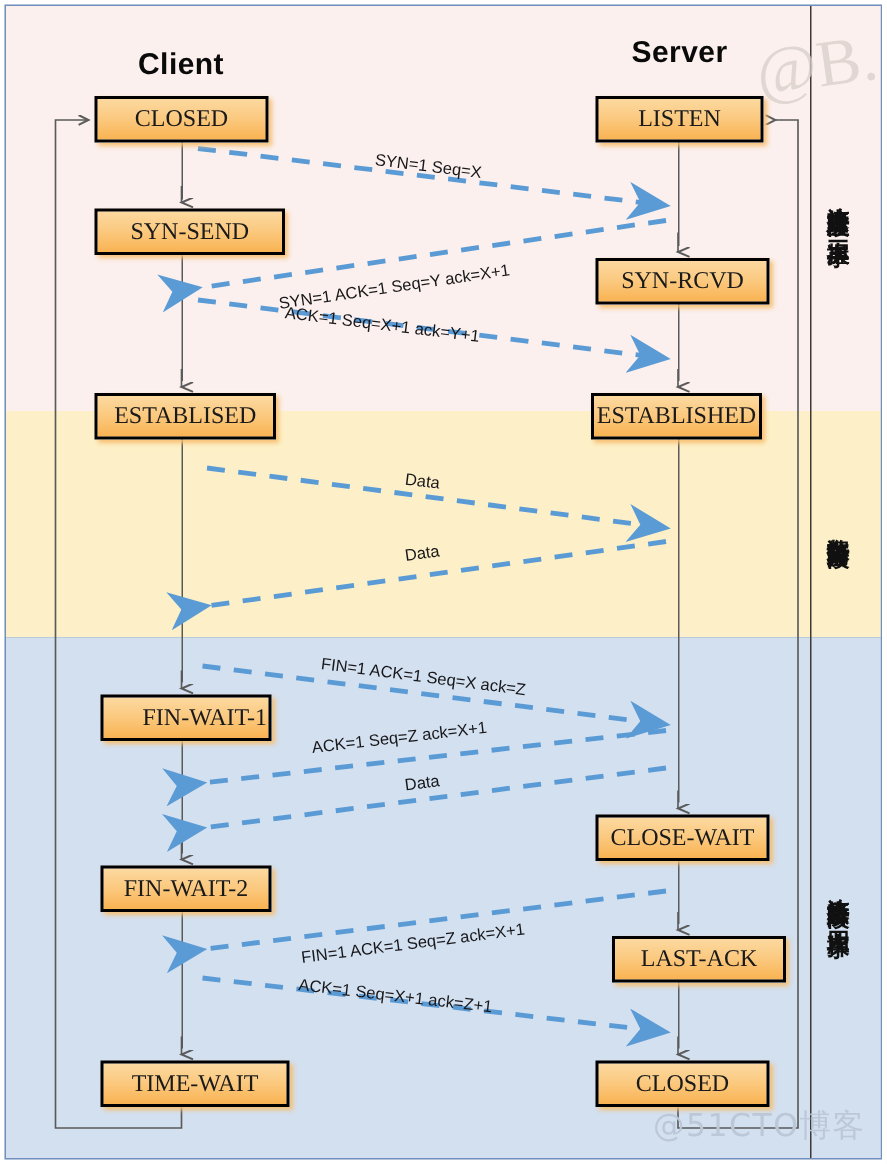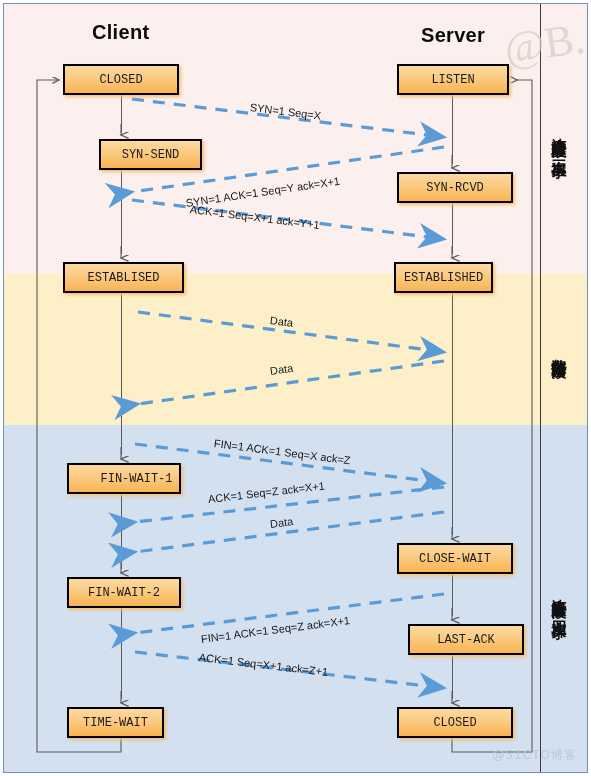--- a/index.html
+++ b/index.html
@@ -10,47 +10,47 @@
   .band-handshake{top:0;height:270px;background:#fbf0ee;border-bottom:1px solid #7aa65a;}
   .band-data{top:270px;height:151px;background:#fdf0c8;border-bottom:1px solid #4a7ebb;}
   .band-release{top:421px;bottom:0;background:#d3e0f0;}
   .vdiv{position:absolute;top:0;bottom:0;width:1px;background:#3d3a36;}
   .header{position:absolute;font-weight:bold;font-size:20px;color:#0a0a0a;letter-spacing:.3px;}
   .lane{position:absolute;width:1px;background:#5a5a5a;}
   .node{position:absolute;height:31px;box-sizing:border-box;border:2.5px solid #000000;
         background:linear-gradient(to bottom,#fcd9a0 0%,#fbc97f 48%,#f9b352 100%);
         box-shadow:2px 2px 3px rgba(247,190,110,.95);
         display:flex;align-items:center;justify-content:center;}
-  .node span{font-size:12px;color:#1a1a1a;font-family:Liberation Mono, monospace;white-space:nowrap;}
+  .node span{font-size:16px;color:#1a1a1a;font-family:Liberation Serif, serif;white-space:nowrap;}
   svg.overlay{position:absolute;left:0;top:0;width:585px;height:770px;pointer-events:none;}
   .msg{position:absolute;font-size:11px;color:#17171a;white-space:nowrap;transform-origin:left center;
        font-family:"Liberation Sans",sans-serif;}
   .side{position:absolute;right:6px;width:46px;display:flex;align-items:center;justify-content:center;}
   .side b{writing-mode:vertical-rl;text-orientation:upright;font-weight:bold;font-size:15px;
           color:#111;letter-spacing:1px;line-height:1.05;font-family:"DejaVu Sans",sans-serif;}
   .wm1{position:absolute;right:2px;top:14px;font-size:44px;color:#d8cfc9;font-family:"Liberation Serif",serif;
        transform:rotate(-8deg);opacity:.75;pointer-events:none;}
-  .wm2{position:absolute;right:10px;bottom:8px;font-size:12px;color:#bcc8d8;letter-spacing:1px;
+  .wm2{position:absolute;right:10px;bottom:8px;font-size:21px;color:#bcc8d8;letter-spacing:1px;
        font-family:"DejaVu Sans",sans-serif;pointer-events:none;margin-left:24px;}
 </style>
 </head>
 <body>
 
 <div id="stage">
   <div id="frame">
 
     <div class="band band-handshake"></div>
     <div class="band band-data"></div>
     <div class="band band-release"></div>
 
     <div class="vdiv" style="left:536px"></div>
 
     <div class="wm1">@B.</div>
 
-    <div class="header" style="left:88px;top:17px;">Client</div>
+    <div class="header" style="left:88px;top:28px;">Client</div>
     <div class="header" style="left:417px;top:20px;">Server</div>
 
     <div class="lane" style="left:117px;top:91px;height:38px;"></div>
     <div class="lane" style="left:117px;top:166px;height:84px;"></div>
     <div class="lane" style="left:117px;top:289px;height:162px;"></div>
     <div class="lane" style="left:117px;top:490px;height:75px;"></div>
     <div class="lane" style="left:117px;top:604px;height:91px;"></div>
     <div class="lane" style="left:448px;top:91px;height:69px;"></div>
     <div class="lane" style="left:448px;top:199px;height:51px;"></div>
     <div class="lane" style="left:448px;top:289px;height:242px;"></div>
@@ -106,42 +106,42 @@
           <path d="M440,508 L131,548" marker-end="url(#blue-l)"></path>
           <path d="M440,590 L131,629" marker-end="url(#blue-l)"></path>
           <path d="M131,648 L440,684" marker-end="url(#blue-r)"></path>
         </g>
     </svg>
 
     <div id="nodes">
         <div class="node" style="left: 59px; top: 60px; width: 116px;">
           <span>CLOSED</span>
         </div>
-        <div class="node" style="left: 59px; top: 135px; width: 103px; margin-left: 36px;">
+        <div class="node" style="left: 59px; top: 135px; width: 127px;">
           <span>SYN-SEND</span>
         </div>
         <div class="node" style="left: 59px; top: 258px; width: 121px;">
           <span>ESTABLISED</span>
         </div>
         <div class="node" style="left: 63px; top: 459px; width: 114px; padding-left: 25px;">
           <span>FIN-WAIT-1</span>
         </div>
         <div class="node" style="left: 63px; top: 573px; width: 114px; text-align: right;">
           <span>FIN-WAIT-2</span>
         </div>
-        <div class="node" style="left: 63px; top: 703px; width: 97px;">
+        <div class="node" style="left: 63px; top: 703px; width: 126px;">
           <span>TIME-WAIT</span>
         </div>
         <div class="node" style="left: 393px; top: 60px; width: 112px;">
           <span>LISTEN</span>
         </div>
         <div class="node" style="left: 393px; top: 168px; width: 116px; text-align: right;">
           <span>SYN-RCVD</span>
         </div>
-        <div class="node" style="left: 390px; top: 258px; width: 99px;">
+        <div class="node" style="left: 390px; top: 258px; width: 114px;">
           <span>ESTABLISHED</span>
         </div>
         <div class="node" style="left: 393px; top: 539px; width: 116px; align-items: center;">
           <span>CLOSE-WAIT</span>
         </div>
         <div class="node" style="left: 393px; top: 620px; width: 116px; margin-left: 11px;">
           <span>LAST-ACK</span>
         </div>
         <div class="node" style="left: 393px; top: 703px; width: 116px;">
           <span>CLOSED</span>

